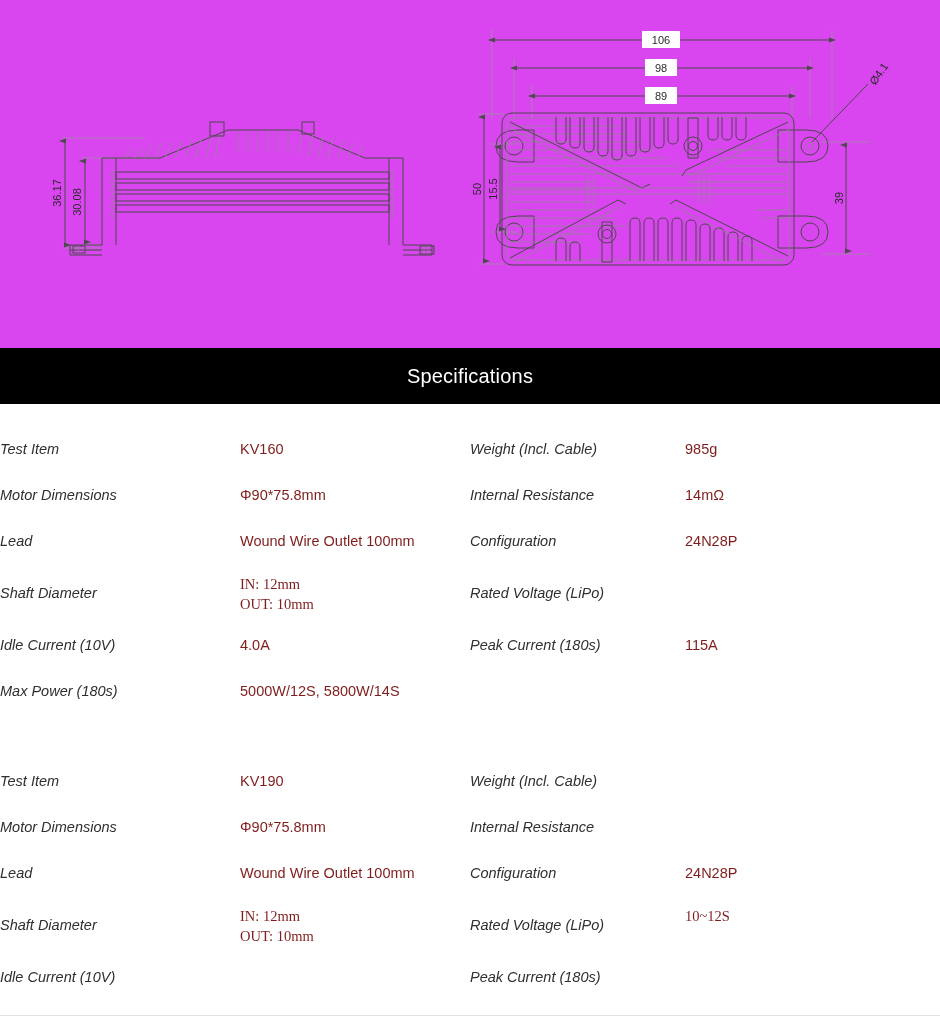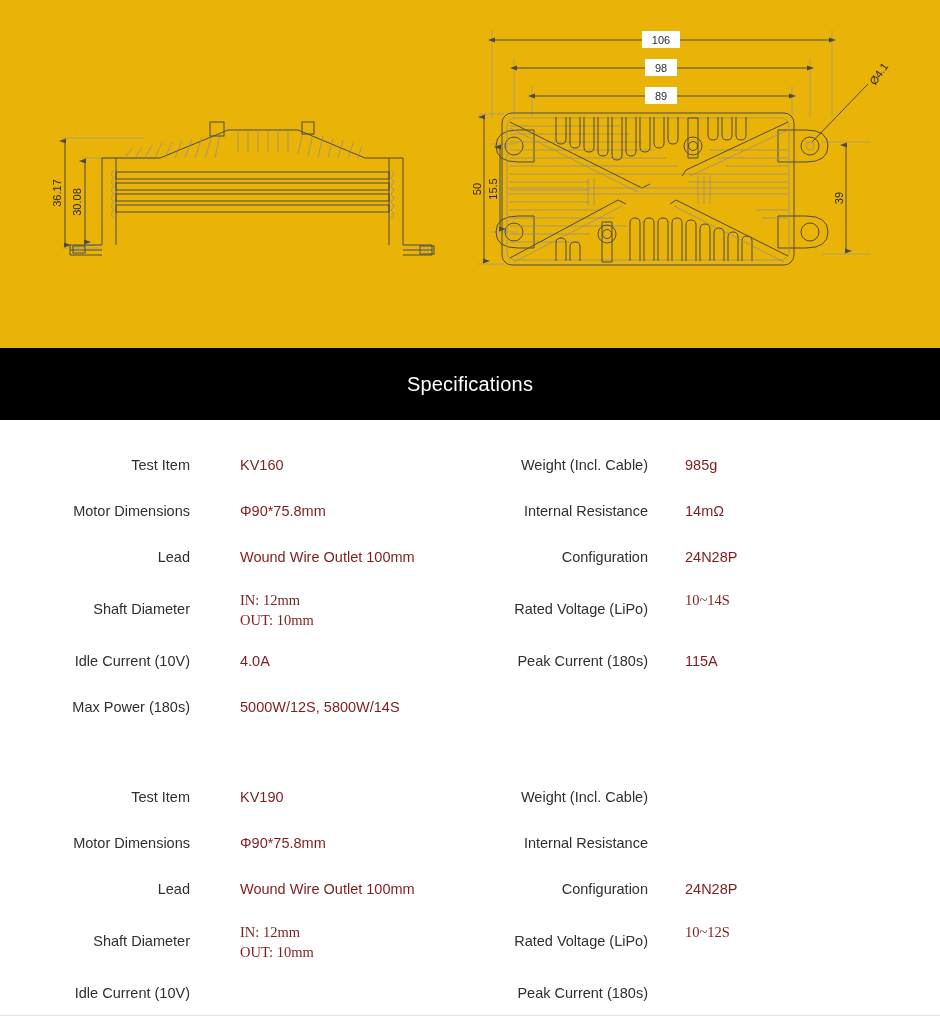--- a/index.html
+++ b/index.html
@@ -11,42 +11,42 @@
     font-family: "Liberation Sans", sans-serif;
     overflow: hidden;
     position: relative;
   }
 
   
   .drawings {
     position: relative;
     width: 940px;
     height: 348px;
-    background: #eab308;
+    background: #d946ef;
   }
   .drawing-left {
     position: absolute;
     left: 40px;
     top: 110px;
     width: 400px;
     height: 190px;
   }
   .drawing-right {
     position: absolute;
     left: 470px;
     top: 18px;
     width: 460px;
     height: 285px;
   }
   .drawings svg { display: block; overflow: visible; }
 
   
   .spec-band {
     width: 940px;
-    height: 72px;
+    height: 56px;
     background: #000000;
     display: flex;
     align-items: center;
     justify-content: center;
   }
   .spec-band-title {
     color: #ffffff;
     font-size: 20px;
     font-weight: 400;
     letter-spacing: 0.2px;
@@ -70,26 +70,26 @@
     min-height: 46px;
     align-items: flex-start;
   }
   .spec-cell {
     display: flex;
     width: 470px;
     align-items: flex-start;
   }
   .spec-label {
     width: 190px;
-    text-align: right;
     color: #2f2f2f;
     font-size: 14.5px;
     line-height: 46px;
     padding-right: 0;
     white-space: nowrap;
+    font-style: italic;
   }
   .spec-value {
     flex: 1;
     margin-left: 50px;
     color: #7f1d1d;
     font-size: 14.5px;
     line-height: 46px;
     white-space: pre-line;
   }
   .spec-cell.right .spec-label { width: 178px; }
@@ -443,21 +443,20 @@
       </div>
     </div>
     <div class="spec-row two-line">
       <div class="spec-cell">
         <div class="spec-label">Shaft Diameter</div>
         <div class="spec-value">IN: 12mm
 OUT: 10mm</div>
       </div>
       <div class="spec-cell right">
         <div class="spec-label">Rated Voltage (LiPo)</div>
-        <div class="spec-value">10~14S</div>
       </div>
     </div>
     <div class="spec-row">
       <div class="spec-cell">
         <div class="spec-label">Idle Current (10V)</div>
         <div class="spec-value">4.0A</div>
       </div>
       <div class="spec-cell right">
         <div class="spec-label">Peak Current (180s)</div>
         <div class="spec-value">115A</div>

